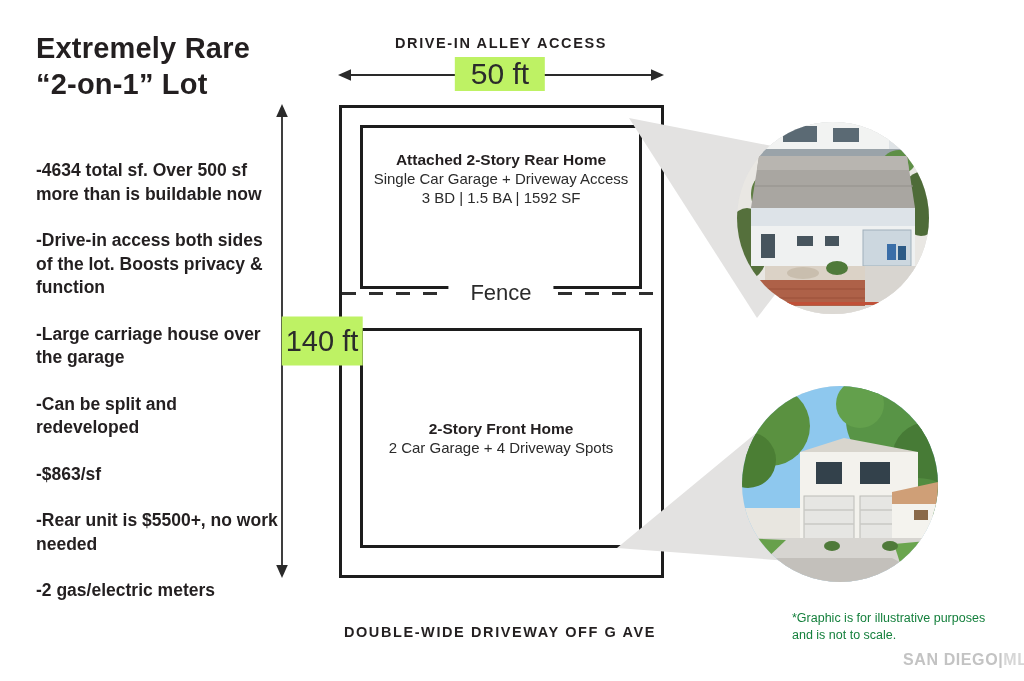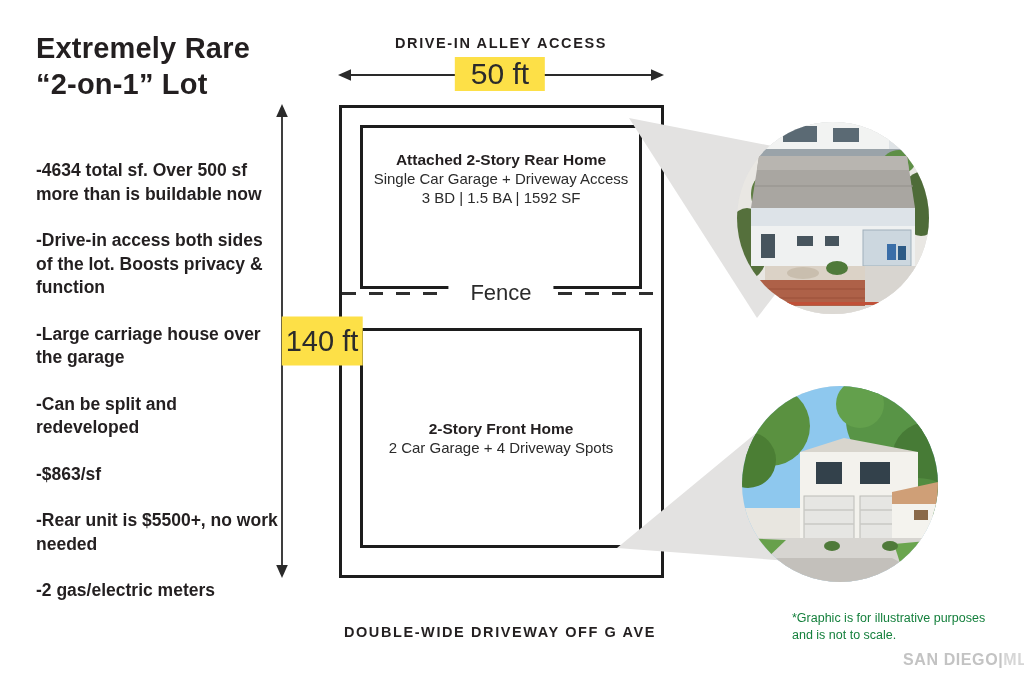--- a/index.html
+++ b/index.html
@@ -18,21 +18,21 @@
     display:flex; flex-direction:column; gap:23px;
     font-size:17.5px; font-weight:700; line-height:23.5px;margin-top:28px;
   }
   .bullets p { margin:0; }
 
   
   .overlay { position:absolute; left:0; top:0; z-index:2; pointer-events:none; }
 
   
   .dim-label {
-    position:absolute; transform:translate(-50%,-50%); background:#fde047;
+    position:absolute; transform:translate(-50%,-50%); background:#bef264;
     font-size:29px; font-weight:400; color:#2b2b2b; white-space:nowrap; z-index:4;
   }
   #label-50ft  { left:500px; top:74px;  padding:0 16px; font-size:30px; }
   #label-140ft { left:281px; top:341px; padding:8px 4px;margin-left:41px; }
 
   .caps-label {
     position:absolute; transform:translateX(-50%);
     font-size:14.5px; font-weight:700; letter-spacing:1.6px; white-space:nowrap;
     color:#231f20; z-index:4;
   }

